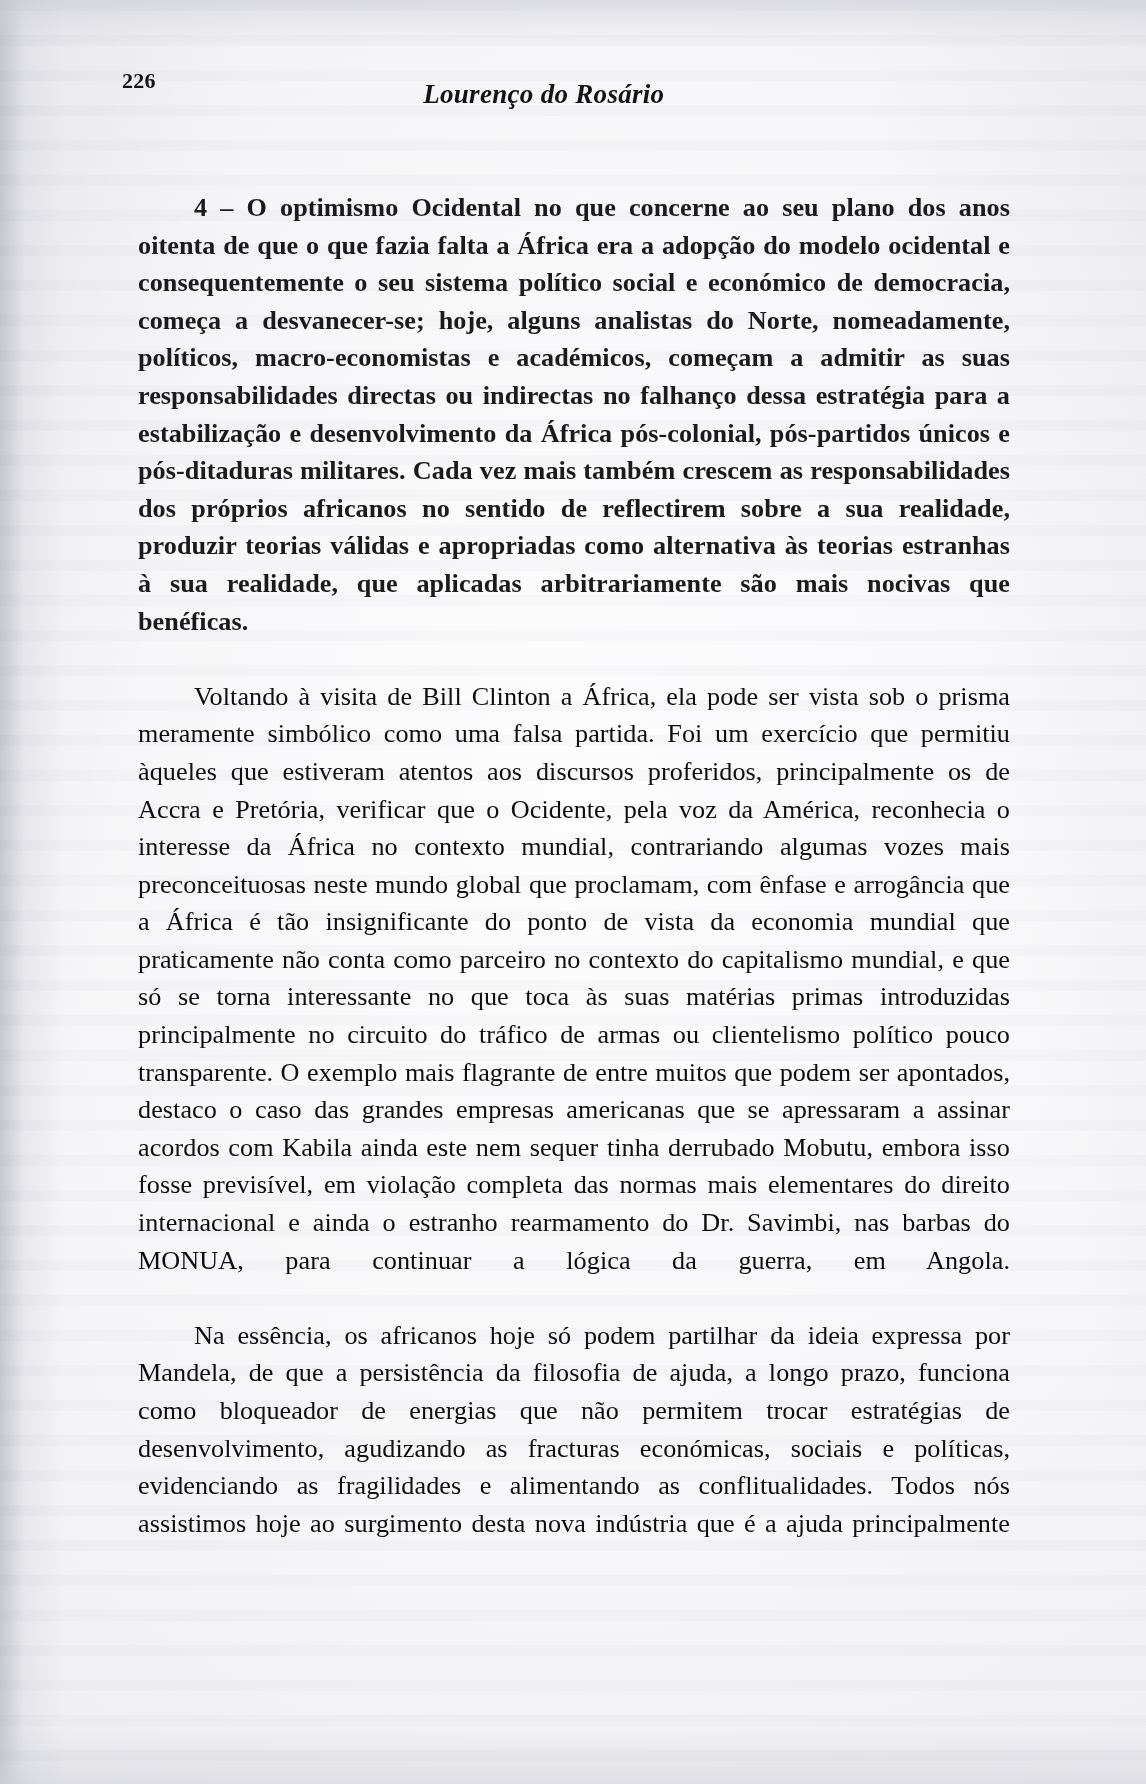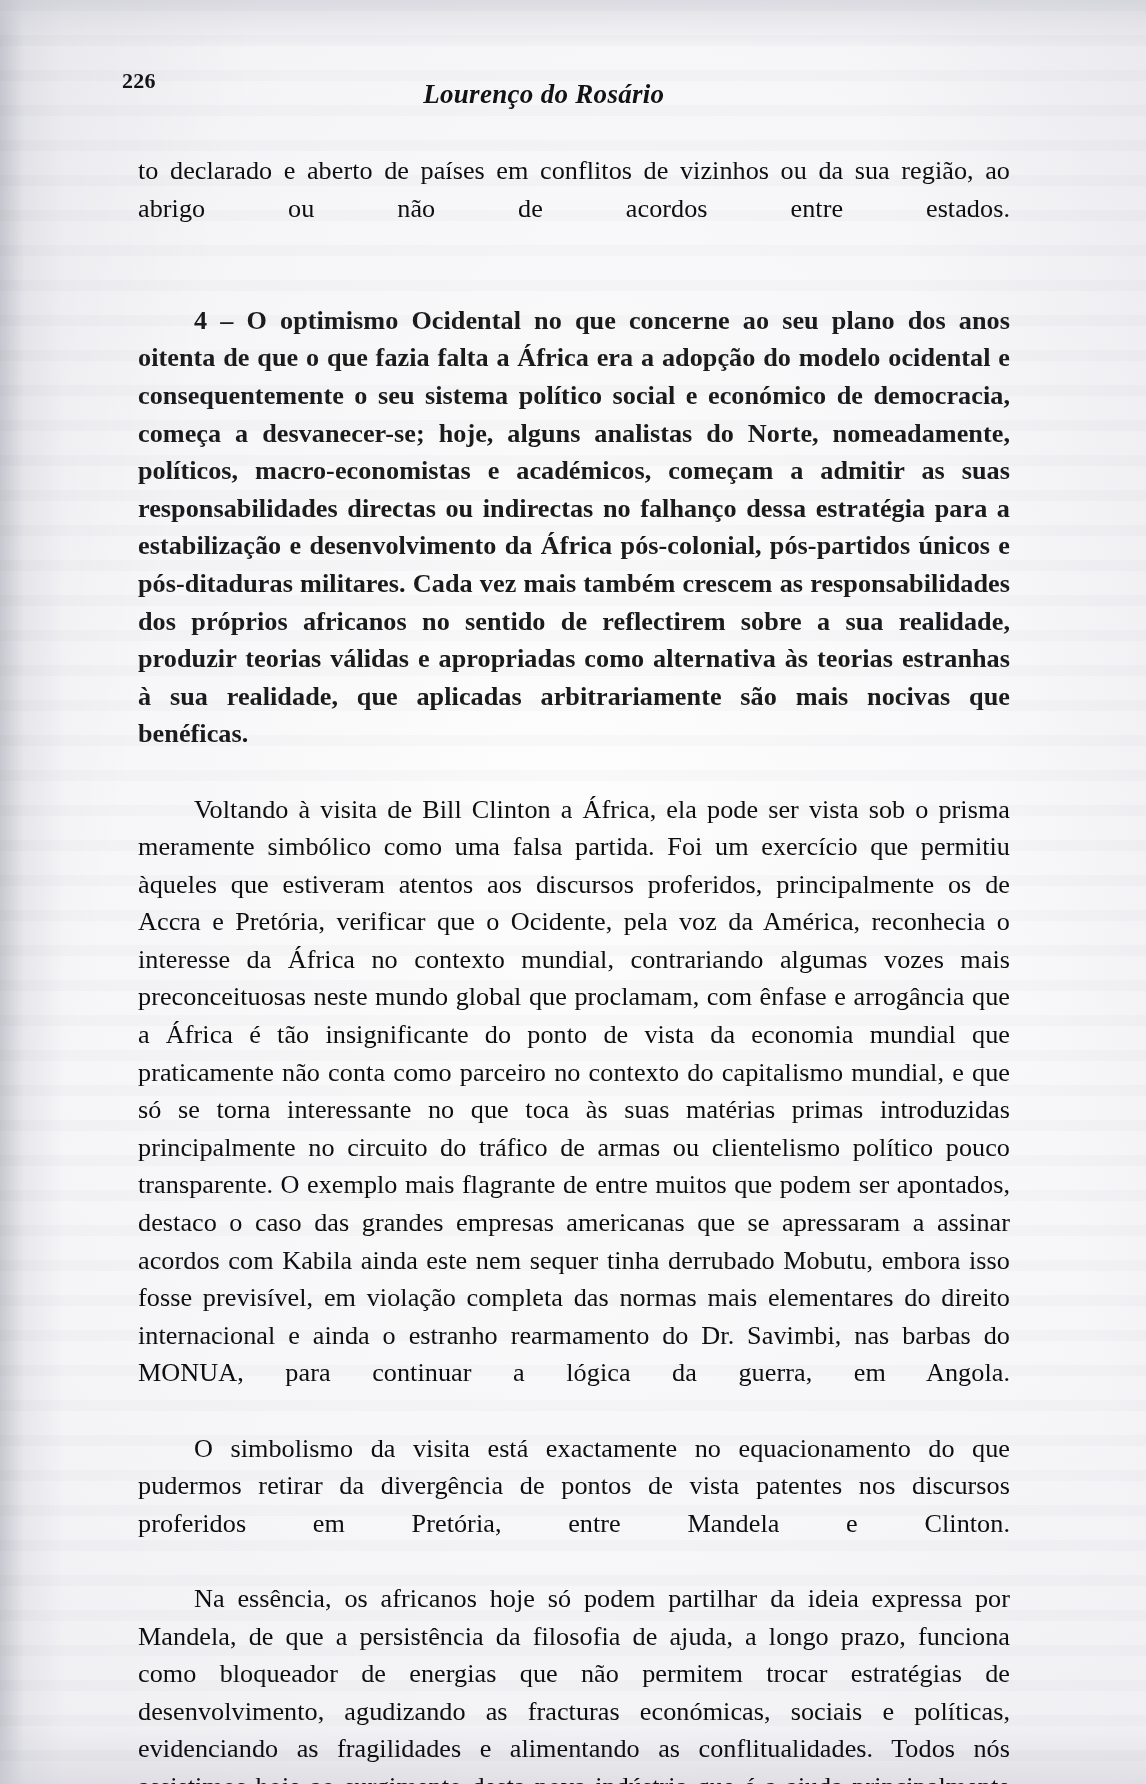--- a/index.html
+++ b/index.html
@@ -162,25 +162,23 @@
   <div class="bottom-shade"></div>
 
   <div class="content">
 
     <div class="running-head">
       <span class="folio">226</span>
       <span class="run-title">Lourenço do Rosário</span>
     </div>
 
     <div class="textblock">
-      <p class="para no-indent heavy">to declarado e aberto de países em conflitos de vizinhos ou da sua região, ao abrigo ou não de acordos entre estados.</p>
 
       <p class="para indent gap-before light">4 – O optimismo Ocidental no que concerne ao seu plano dos anos oitenta de que o que fazia falta a África era a adopção do modelo ocidental e consequentemente o seu sistema político social e económico de democracia, começa a desvanecer-se; hoje, alguns analistas do Norte, nomeadamente, políticos, macro-economistas e académicos, começam a admitir as suas responsabilidades directas ou indirectas no falhanço dessa estratégia para a estabilização e desenvolvimento da África pós-colonial, pós-partidos únicos e pós-ditaduras militares. Cada vez mais também crescem as responsabilidades dos próprios africanos no sentido de reflectirem sobre a sua realidade, produzir teorias válidas e apropriadas como alternativa às teorias estranhas à sua realidade, que aplicadas arbitrariamente são mais nocivas que benéficas.</p>
 
       <p class="para indent heavy">Voltando à visita de Bill Clinton a África, ela pode ser vista sob o prisma meramente simbólico como uma falsa partida. Foi um exercício que permitiu àqueles que estiveram atentos aos discursos proferidos, principalmente os de Accra e Pretória, verificar que o Ocidente, pela voz da América, reconhecia o interesse da África no contexto mundial, contrariando algumas vozes mais preconceituosas neste mundo global que proclamam, com ênfase e arrogância que a África é tão insignificante do ponto de vista da economia mundial que praticamente não conta como parceiro no contexto do capitalismo mundial, e que só se torna interessante no que toca às suas matérias primas introduzidas principalmente no circuito do tráfico de armas ou clientelismo político pouco transparente. O exemplo mais flagrante de entre muitos que podem ser apontados, destaco o caso das grandes empresas americanas que se apressaram a assinar acordos com Kabila ainda este nem sequer tinha derrubado Mobutu, embora isso fosse previsível, em violação completa das normas mais elementares do direito internacional e ainda o estranho rearmamento do Dr. Savimbi, nas barbas do MONUA, para continuar a lógica da guerra, em Angola.</p>
 
-      <p class="para indent heavy">O simbolismo da visita está exactamente no equacionamento do que pudermos retirar da divergência de pontos de vista patentes nos discursos proferidos em Pretória, entre Mandela e Clinton.</p>
 
       <p class="para indent heavy">Na essência, os africanos hoje só podem partilhar da ideia expressa por Mandela, de que a persistência da filosofia de ajuda, a longo prazo, funciona como bloqueador de energias que não permitem trocar estratégias de desenvolvimento, agudizando as fracturas económicas, sociais e políticas, evidenciando as fragilidades e alimentando as conflitualidades. Todos nós assistimos hoje ao surgimento desta nova indústria que é a ajuda principalmente</p>
     </div>
 
   </div>
 </div>
 
 </body></html>

